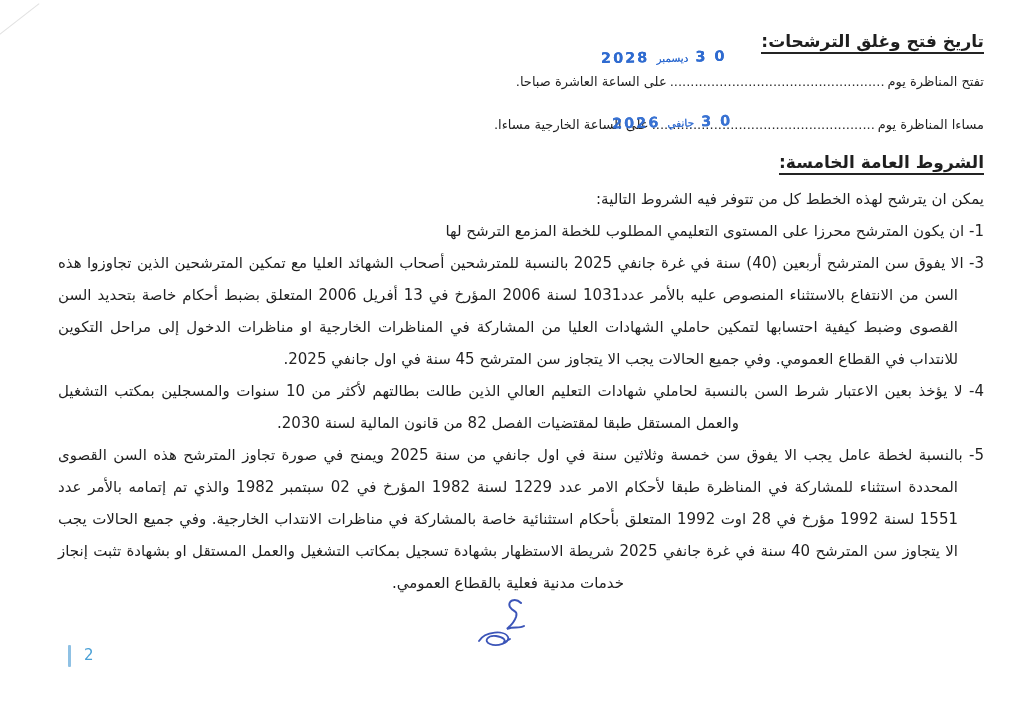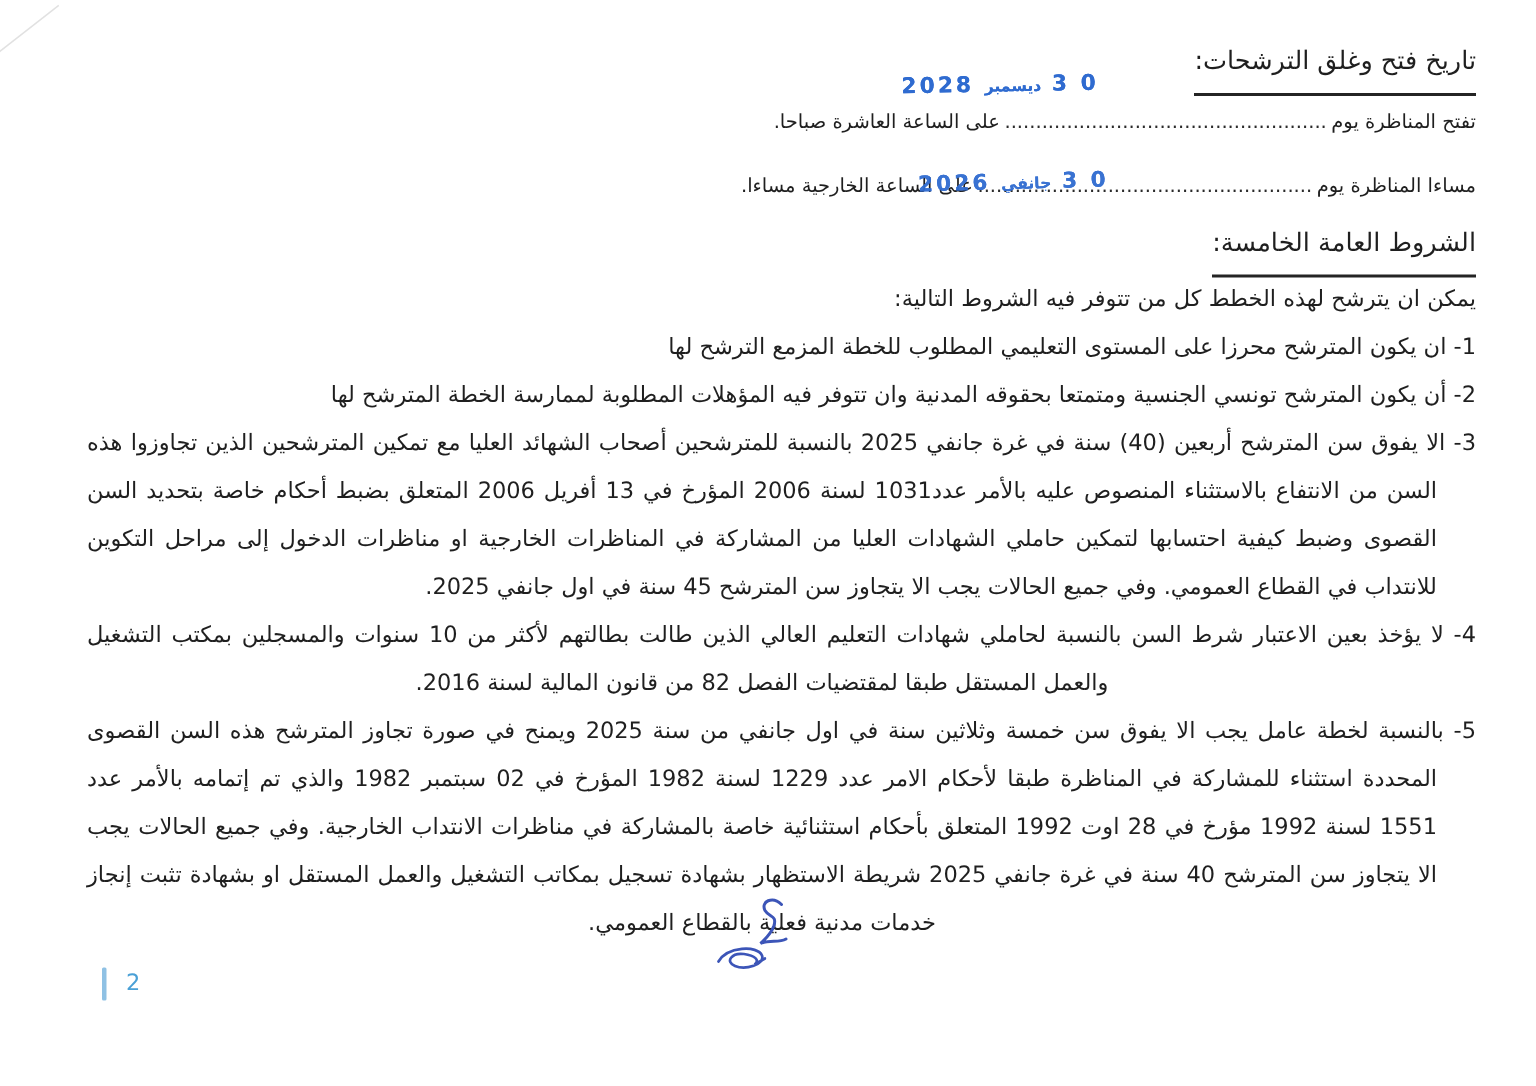--- a/index.html
+++ b/index.html
@@ -13,23 +13,23 @@
   }
   .page{position:absolute;inset:0;background:#fff;}
   .fold{
     position:absolute;left:-10px;top:20px;width:55px;height:1px;
     background:#c9c9c9;opacity:.55;transform:rotate(-38deg);
   }
   
   .heading{
     position:absolute;right:40px;
     direction:rtl;
-    font-weight:normal;font-size:17px;
+    font-weight:bold;font-size:17px;
     border-bottom:2px solid #242424;
-    padding-bottom:11px;
+    padding-bottom:1px;
     letter-spacing:0;
   }
   #dates-heading{top:31px;}
   #conditions-heading{top:152px;}
   
   .fill-line{
     position:absolute;right:40px;left:58px;
     direction:rtl;font-size:13px;
     white-space:nowrap;
   }
@@ -38,21 +38,21 @@
   .dots{letter-spacing:1.2px;margin:0 3px;color:#2a2a2a;}
   
   .stamp{
     position:absolute;
     display:flex;align-items:baseline;gap:7px;
     color:#2f6bd0;font-weight:bold;
     white-space:nowrap;
     text-shadow:0 0 .4px #2f6bd0;
   }
   .stamp .yr,.stamp .dy{font-size:14.5px;letter-spacing:2px;}
-  .stamp .mo{font-size:10.5px;font-weight:bold;}
+  .stamp .mo{font-size:10.5px;font-weight:normal;}
   #open-stamp{left:601px;top:49px;transform:rotate(-1deg);}
   #close-stamp{left:612px;top:114px;transform:rotate(-1.5deg);opacity:.95;}
   
   .flow{
     position:absolute;top:183px;right:40px;left:58px;
     direction:rtl;
     font-size:15px;line-height:32px;
     text-align:right;
   }
   .flow p{margin:0;}
@@ -102,23 +102,22 @@
     <span class="yr">2026</span>
     <span class="mo">جانفي</span>
     <span class="dy">3 0</span>
   </div>
 
   <div class="heading" id="conditions-heading">الشروط العامة الخامسة:</div>
 
   <div class="flow">
     <p>يمكن ان يترشح لهذه الخطط كل من تتوفر فيه الشروط التالية:</p>
     <p class="item">1- ان يكون المترشح محرزا على المستوى التعليمي المطلوب للخطة المزمع الترشح لها</p>
-    <p class="item">2- أن يكون المترشح تونسي الجنسية ومتمتعا بحقوقه المدنية وان تتوفر فيه المؤهلات المطلوبة لممارسة الخطة المترشح لها</p>
     <p class="item">3- الا يفوق سن المترشح أربعين (40) سنة في غرة جانفي 2025 بالنسبة للمترشحين أصحاب الشهائد العليا مع تمكين المترشحين الذين تجاوزوا هذه السن من الانتفاع بالاستثناء المنصوص عليه بالأمر عدد1031 لسنة 2006 المؤرخ في 13 أفريل 2006 المتعلق بضبط أحكام خاصة بتحديد السن القصوى وضبط كيفية احتسابها لتمكين حاملي الشهادات العليا من المشاركة في المناظرات الخارجية او مناظرات الدخول إلى مراحل التكوين للانتداب في القطاع العمومي. وفي جميع الحالات يجب الا يتجاوز سن المترشح 45 سنة في اول جانفي 2025.</p>
-    <p class="item center-last">4- لا يؤخذ بعين الاعتبار شرط السن بالنسبة لحاملي شهادات التعليم العالي الذين طالت بطالتهم لأكثر من 10 سنوات والمسجلين بمكتب التشغيل والعمل المستقل طبقا لمقتضيات الفصل 82 من قانون المالية لسنة 2016.</p>
+    <p class="item center-last">4- لا يؤخذ بعين الاعتبار شرط السن بالنسبة لحاملي شهادات التعليم العالي الذين طالت بطالتهم لأكثر من 10 سنوات والمسجلين بمكتب التشغيل والعمل المستقل طبقا لمقتضيات الفصل 82 من قانون المالية لسنة 2030.</p>
     <p class="item center-last">5- بالنسبة لخطة عامل يجب الا يفوق سن خمسة وثلاثين سنة في اول جانفي من سنة 2025 ويمنح في صورة تجاوز المترشح هذه السن القصوى المحددة استثناء للمشاركة في المناظرة طبقا لأحكام الامر عدد 1229 لسنة 1982 المؤرخ في 02 سبتمبر 1982 والذي تم إتمامه بالأمر عدد 1551 لسنة 1992 مؤرخ في 28 اوت 1992 المتعلق بأحكام استثنائية خاصة بالمشاركة في مناظرات الانتداب الخارجية. وفي جميع الحالات يجب الا يتجاوز سن المترشح 40 سنة في غرة جانفي 2025 شريطة الاستظهار بشهادة تسجيل بمكاتب التشغيل والعمل المستقل او بشهادة تثبت إنجاز خدمات مدنية فعلية بالقطاع العمومي.</p>
   </div>
 
   <svg class="scribble" id="scribble-two" width="26" height="34" viewBox="0 0 26 34">
     <path d="M18,5 C12,-1 4,3 7,9 C10,14 15,12 13,19 C11,25 7,28 4,31 C10,28 16,31 21,28" fill="none" stroke="#3c55b8" stroke-width="2" stroke-linecap="round"></path>
   </svg>
   <svg class="scribble" id="scribble-paraph" width="34" height="22" viewBox="0 0 34 22">
     <path d="M2,13 C8,3 28,2 31,9 C33,15 20,19 13,16 C6,13 11,7 19,8 C26,9 30,12 26,15 L33,11" fill="none" stroke="#3c55b8" stroke-width="1.8" stroke-linecap="round"></path>
   </svg>
 

